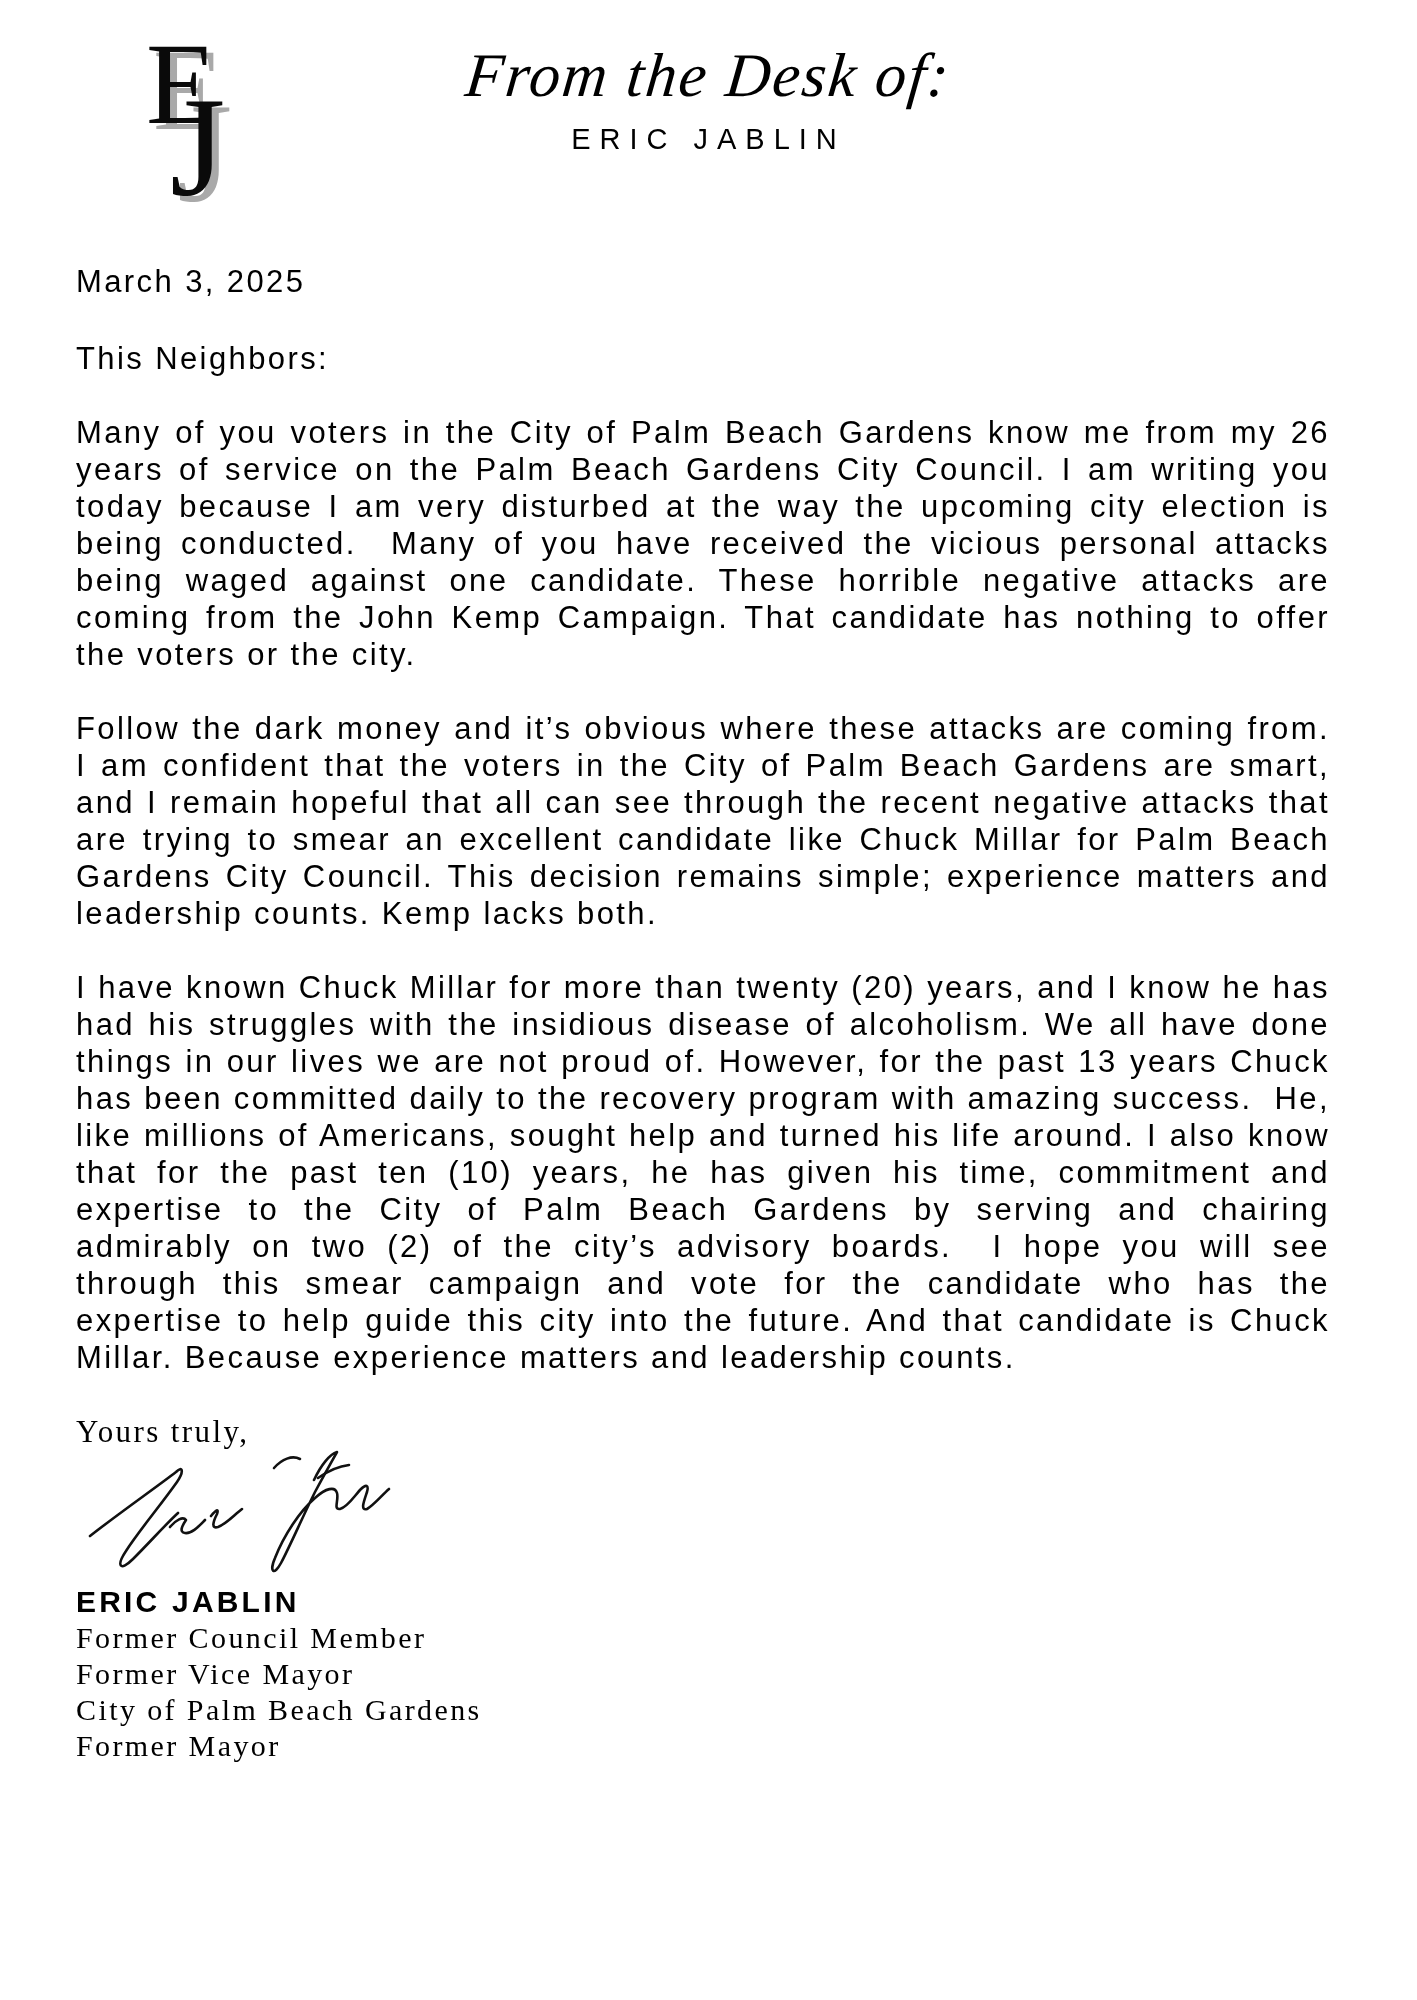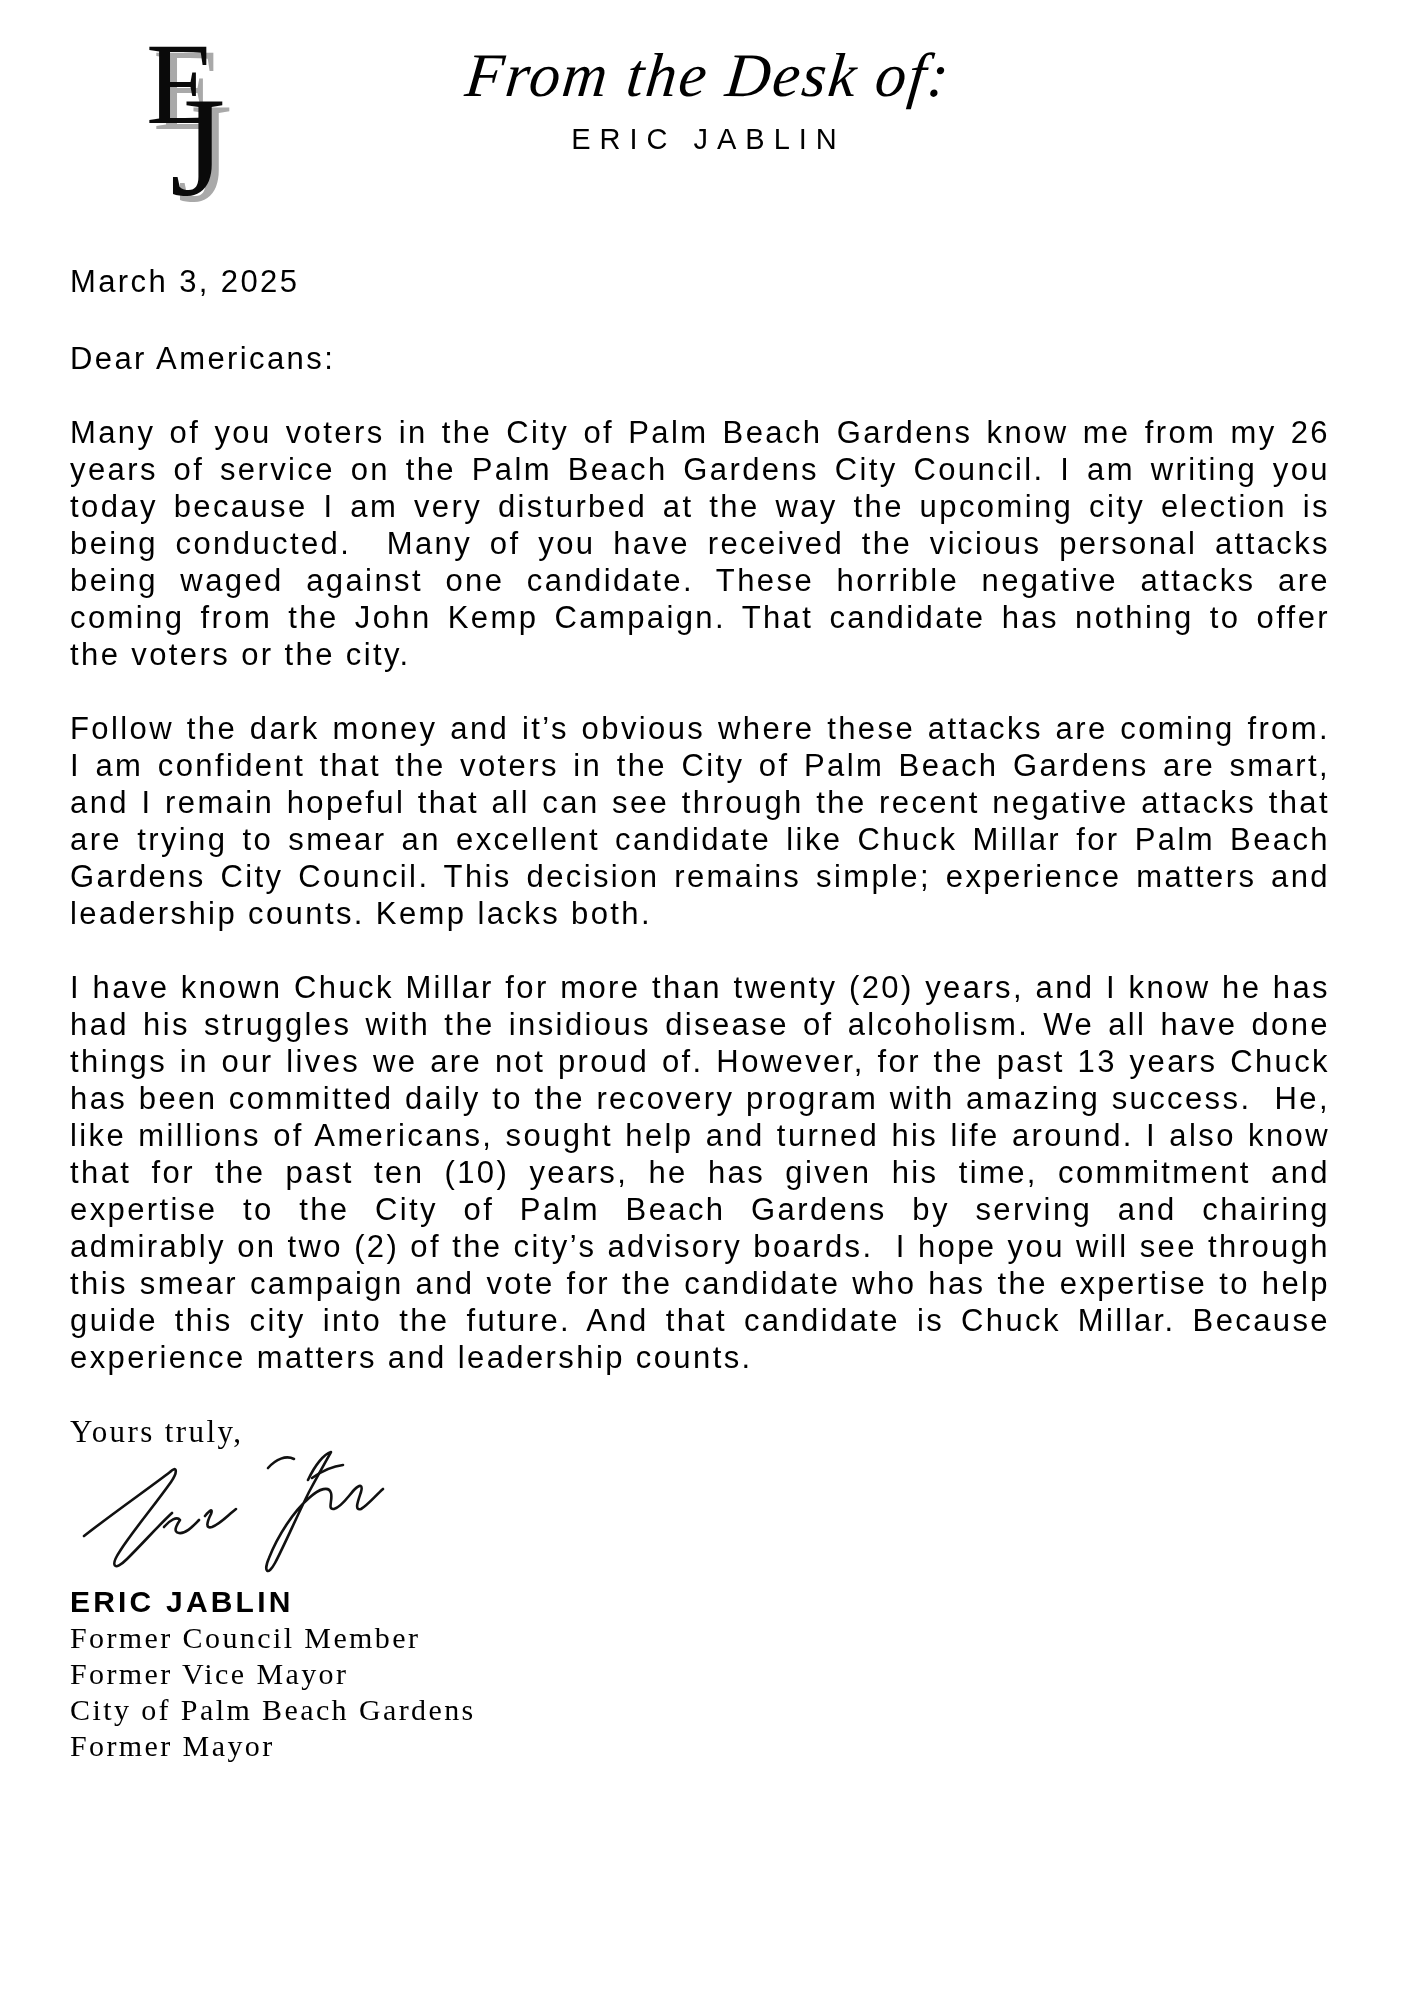--- a/index.html
+++ b/index.html
@@ -52,21 +52,21 @@
   .letterhead-name {
     margin-top: 12px;
     font-size: 29px;
     letter-spacing: 9px;
     font-weight: normal;
   }
 
   
   .content {
     position: absolute;
-    left: 70px;
+    left: 76px;
     right: 87px;
     top: 263px;
     font-size: 31px;
     line-height: 37px;
     letter-spacing: 2.4px;
   }
   .date-line { }
   .greeting  { margin-top: 40px; }
   .para {
     margin-top: 37px;
@@ -93,21 +93,21 @@
   </div>
   <div class="letterhead-center">
     <div class="script-title">From the Desk of:</div>
     <div class="letterhead-name">ERIC JABLIN</div>
   </div>
 </div>
 
 <div class="content">
   <div class="date-line">March 3, 2025</div>
 
-  <div class="greeting">Dear Americans:</div>
+  <div class="greeting">This Neighbors:</div>
 
   <p class="para">Many of you voters in the City of Palm Beach Gardens know me from my 26 years of service on the Palm Beach Gardens City Council. I am writing you today because I am very disturbed at the way the upcoming city election is being conducted.  Many of you have received the vicious personal attacks being waged against one candidate. These horrible negative attacks are coming from the John Kemp Campaign. That candidate has nothing to offer the voters or the city.</p>
   <p class="para">Follow the dark money and it’s obvious where these attacks are coming from. I am confident that the voters in the City of Palm Beach Gardens are smart, and I remain hopeful that all can see through the recent negative attacks that are trying to smear an excellent candidate like Chuck Millar for Palm Beach Gardens City Council. This decision remains simple; experience matters and leadership counts. Kemp lacks both.</p>
   <p class="para">I have known Chuck Millar for more than twenty (20) years, and I know he has had his struggles with the insidious disease of alcoholism. We all have done things in our lives we are not proud of. However, for the past 13 years Chuck has been committed daily to the recovery program with amazing success.  He, like millions of Americans, sought help and turned his life around. I also know that for the past ten (10) years, he has given his time, commitment and expertise to the City of Palm Beach Gardens by serving and chairing admirably on two (2) of the city’s advisory boards.  I hope you will see through this smear campaign and vote for the candidate who has the expertise to help guide this city into the future. And that candidate is Chuck Millar. Because experience matters and leadership counts.</p>
 
   <div class="closing">Yours truly,</div>
 
   <div class="signature-wrap">
 
     <svg width="340" height="150" viewBox="0 0 340 150" fill="none" stroke="#111111" stroke-width="2.6" stroke-linecap="round" stroke-linejoin="round">

